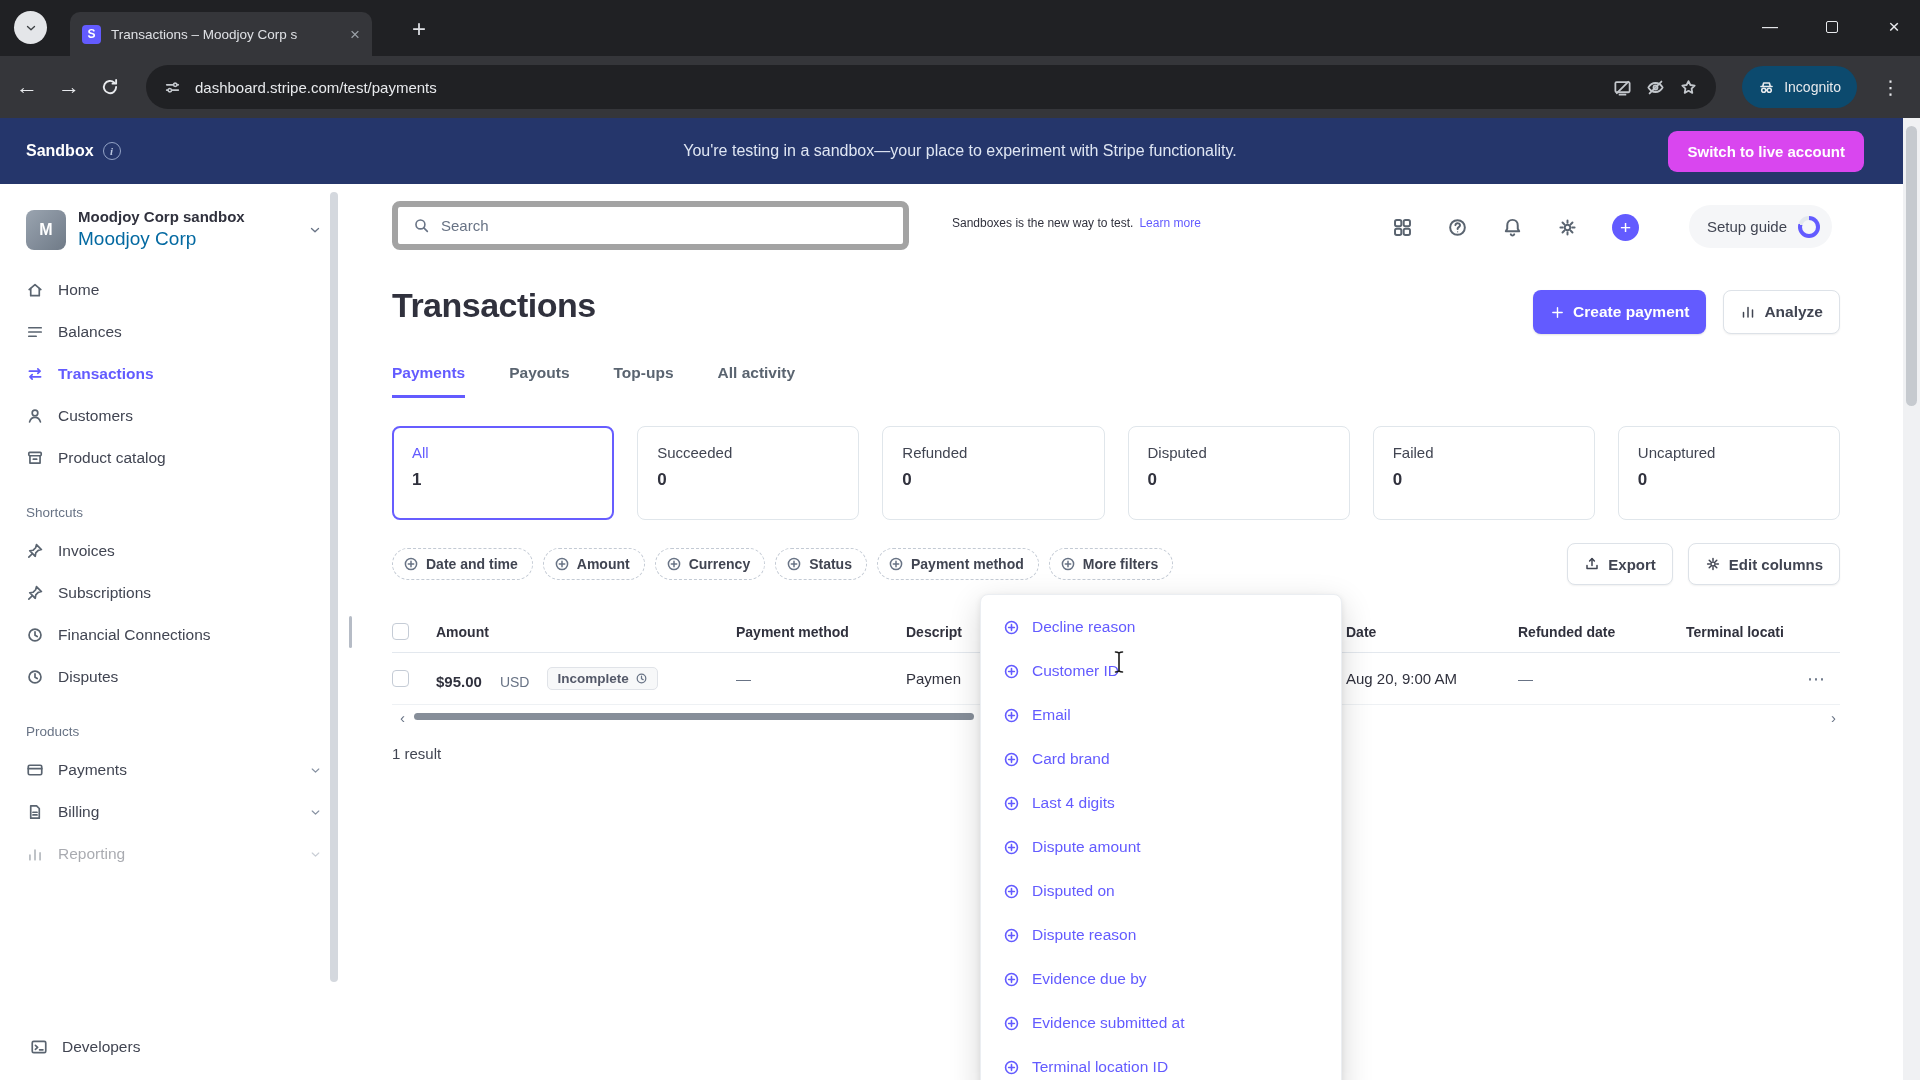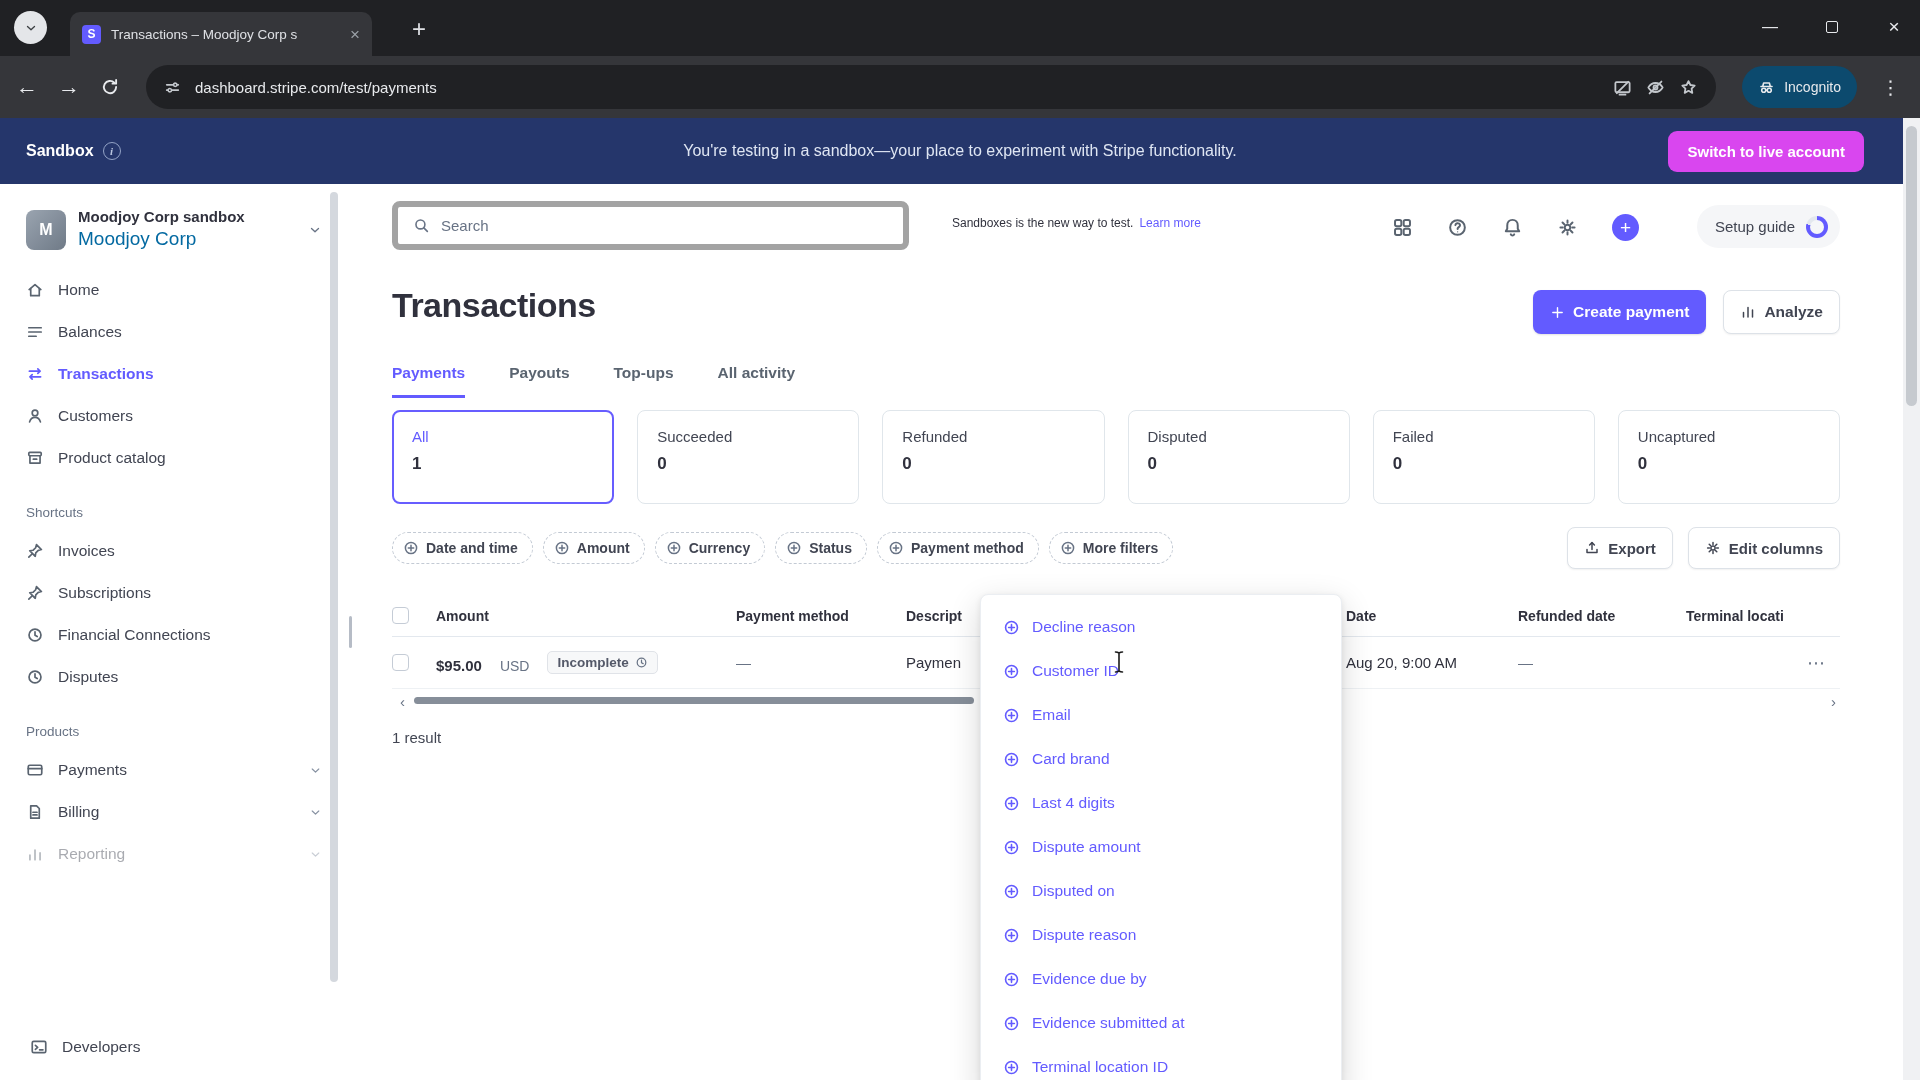--- a/index.html
+++ b/index.html
@@ -53,37 +53,37 @@
   .main { position:absolute; left:392px; right:80px; top:184px; bottom:0; }
   .topbar { position:relative; height:96px; }
   .searchbox { position:absolute; left:0; top:17px; width:517px; height:49px; border:6px solid #a3a3a3; border-radius:8px; background:#fff; display:flex; align-items:center; gap:11px; padding:0 15px; }
   .searchbox input { border:none; outline:none; font-size:15px; color:#414552; flex:1; font-family:"Liberation Sans",sans-serif; background:transparent; }
   .searchbox input::placeholder { color:#687385; }
   .search-ic { color:#687385; display:flex; }
   .notice { position:absolute; left:560px; top:32px; font-size:12px; color:#30313d; white-space:nowrap; }
   .notice a { color:#635bff; text-decoration:none; margin-left:6px; }
   .top-icons { position:absolute; left:1000px; top:30px; display:flex; gap:34px; align-items:center; color:#5a6470; }
   .plus-fab { width:27px; height:27px; border-radius:50%; background:#635bff; color:#fff; font-size:19px; display:flex; align-items:center; justify-content:center; font-weight:400; }
-  .setup-pill { position:absolute; right:0; top:21px; height:43px; border-radius:22px; background:#f5f6f8; display:flex; align-items:center; gap:11px; padding:0 12px 0 18px; }
+  .setup-pill { position:absolute; right:8px; top:21px; height:43px; border-radius:22px; background:#f5f6f8; display:flex; align-items:center; gap:11px; padding:0 12px 0 18px; }
   .setup-label { font-size:15px; color:#414552; }
   .ring { width:22px; height:22px; border-radius:50%; background:conic-gradient(#635bff 0 285deg,#e3e8ee 285deg 360deg); position:relative; }
   .ring::after { content:""; position:absolute; inset:4px; background:#f5f6f8; border-radius:50%; }
 
   .title-row { position:relative; height:64px; margin-top:6px; }
   h1.page-title { font-size:34px; font-weight:bold; color:#30313d; letter-spacing:-.5px; }
   .title-actions { position:absolute; right:0; top:4px; display:flex; gap:17px; }
   .btn { display:flex; align-items:center; gap:8px; height:44px; border-radius:8px; font-size:15.5px; font-weight:600; padding:0 16px; border:1px solid transparent; }
   .btn-primary { background:#635bff; color:#fff; box-shadow:0 1px 2px rgba(0,0,0,.12); }
   .btn-secondary { background:#fff; color:#414552; border-color:#dde2e8; box-shadow:0 1px 2px rgba(0,0,0,.06); }
 
   .tabs-row { display:flex; gap:44px; margin-top:14px; }
   .ptab { font-size:15.5px; font-weight:600; color:#5a6470; padding-bottom:13px; }
   .ptab.active { color:#635bff; border-bottom:3px solid #635bff; }
 
-  .cards-row { display:flex; gap:23px; margin-top:12px; }
+  .cards-row { display:flex; gap:23px; margin-top:28px; }
   .fcard { flex:1; height:94px; border:1px solid #e0e6eb; border-radius:8px; padding:17px 19px; background:#fff; }
   .fcard .flabel { font-size:15px; color:#414552; }
   .fcard .fcount { font-size:17px; font-weight:bold; color:#30313d; margin-top:9px; }
   .fcard.active { border:2px solid #675dff; padding:16px 18px; }
   .fcard.active .flabel { color:#635bff; }
 
   .chips-row { display:flex; align-items:center; gap:10px; margin-top:23px; }
   .chip { display:flex; align-items:center; gap:7px; border:1px dashed #c3cad4; border-radius:16px; padding:7px 14px 7px 10px; font-size:14px; font-weight:600; color:#414552; background:#fff; }
   .chip .ic { color:#687385; display:flex; }
   .chips-actions { margin-left:auto; display:flex; gap:15px; }

